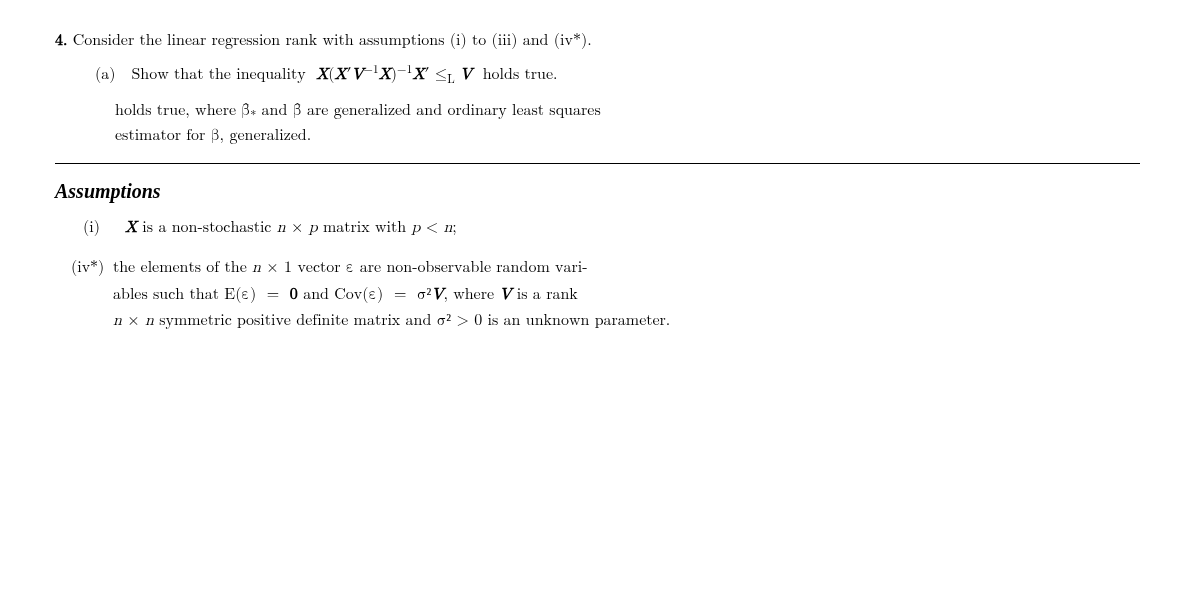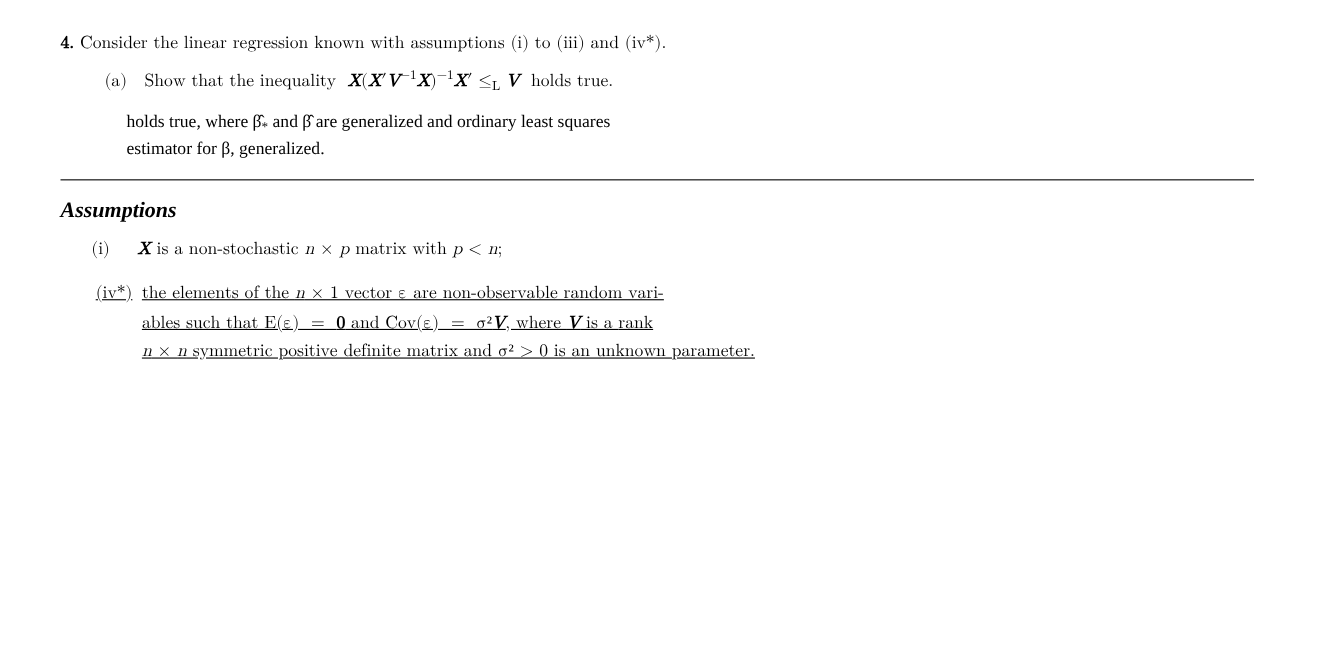--- a/index.html
+++ b/index.html
@@ -36,21 +36,20 @@
 
     .part {
       margin-left: 40px;
       margin-bottom: 10px;
       line-height: 1.6;
     }
 
     .part-b-indent {
       margin-left: 60px;
       line-height: 1.6;
-      font-family: Liberation Serif, serif;
     }
 
     .divider {
       border: none;
       border-bottom: 1px solid #000;
       margin: 14px 0 16px 0;
     }
 
     .assumptions-heading {
       font-size: 20px;
@@ -74,23 +73,22 @@
     .assumption-label {
       min-width: 42px;
       font-style: normal;
     }
 
     .assumption-text {
       flex: 1;
     }
 
     .ivstar-block {
-      margin-left: 32px;
+      margin-left: 16px;
       line-height: 1.65;
-      text-decoration: underline;
     }
 
     .ivstar-row {
       display: flex;
     }
 
     .ivstar-label {
       min-width: 42px;
     }
 
@@ -110,21 +108,21 @@
       line-height: 0;
     }
   </style>
 </head>
 <body>
 
 <div class="page-container">
 
   <div class="problem-number">
     <strong>4.</strong>
-    <span> Consider the linear regression known with assumptions (i) to (iii) and (iv*).</span>
+    <span> Consider the linear regression rank with assumptions (i) to (iii) and (iv*).</span>
   </div>
 
   <div class="part">
     <span>(a)&nbsp;&nbsp;</span>
     <span>Show that the inequality &nbsp;<strong><em>X</em></strong>(<strong><em>X</em></strong>′<strong><em>V</em></strong><sup>−1</sup><strong><em>X</em></strong>)<sup>−1</sup><strong><em>X</em></strong>′ ≤<sub>L</sub> <strong><em>V</em></strong>&nbsp; holds true.</span>
   </div>
 
   <div class="part-b-indent">
     <span>holds true, where β̂<sub>*</sub> and β̂ are generalized and ordinary least squares</span><br>
     <span>estimator for β, generalized.</span>

